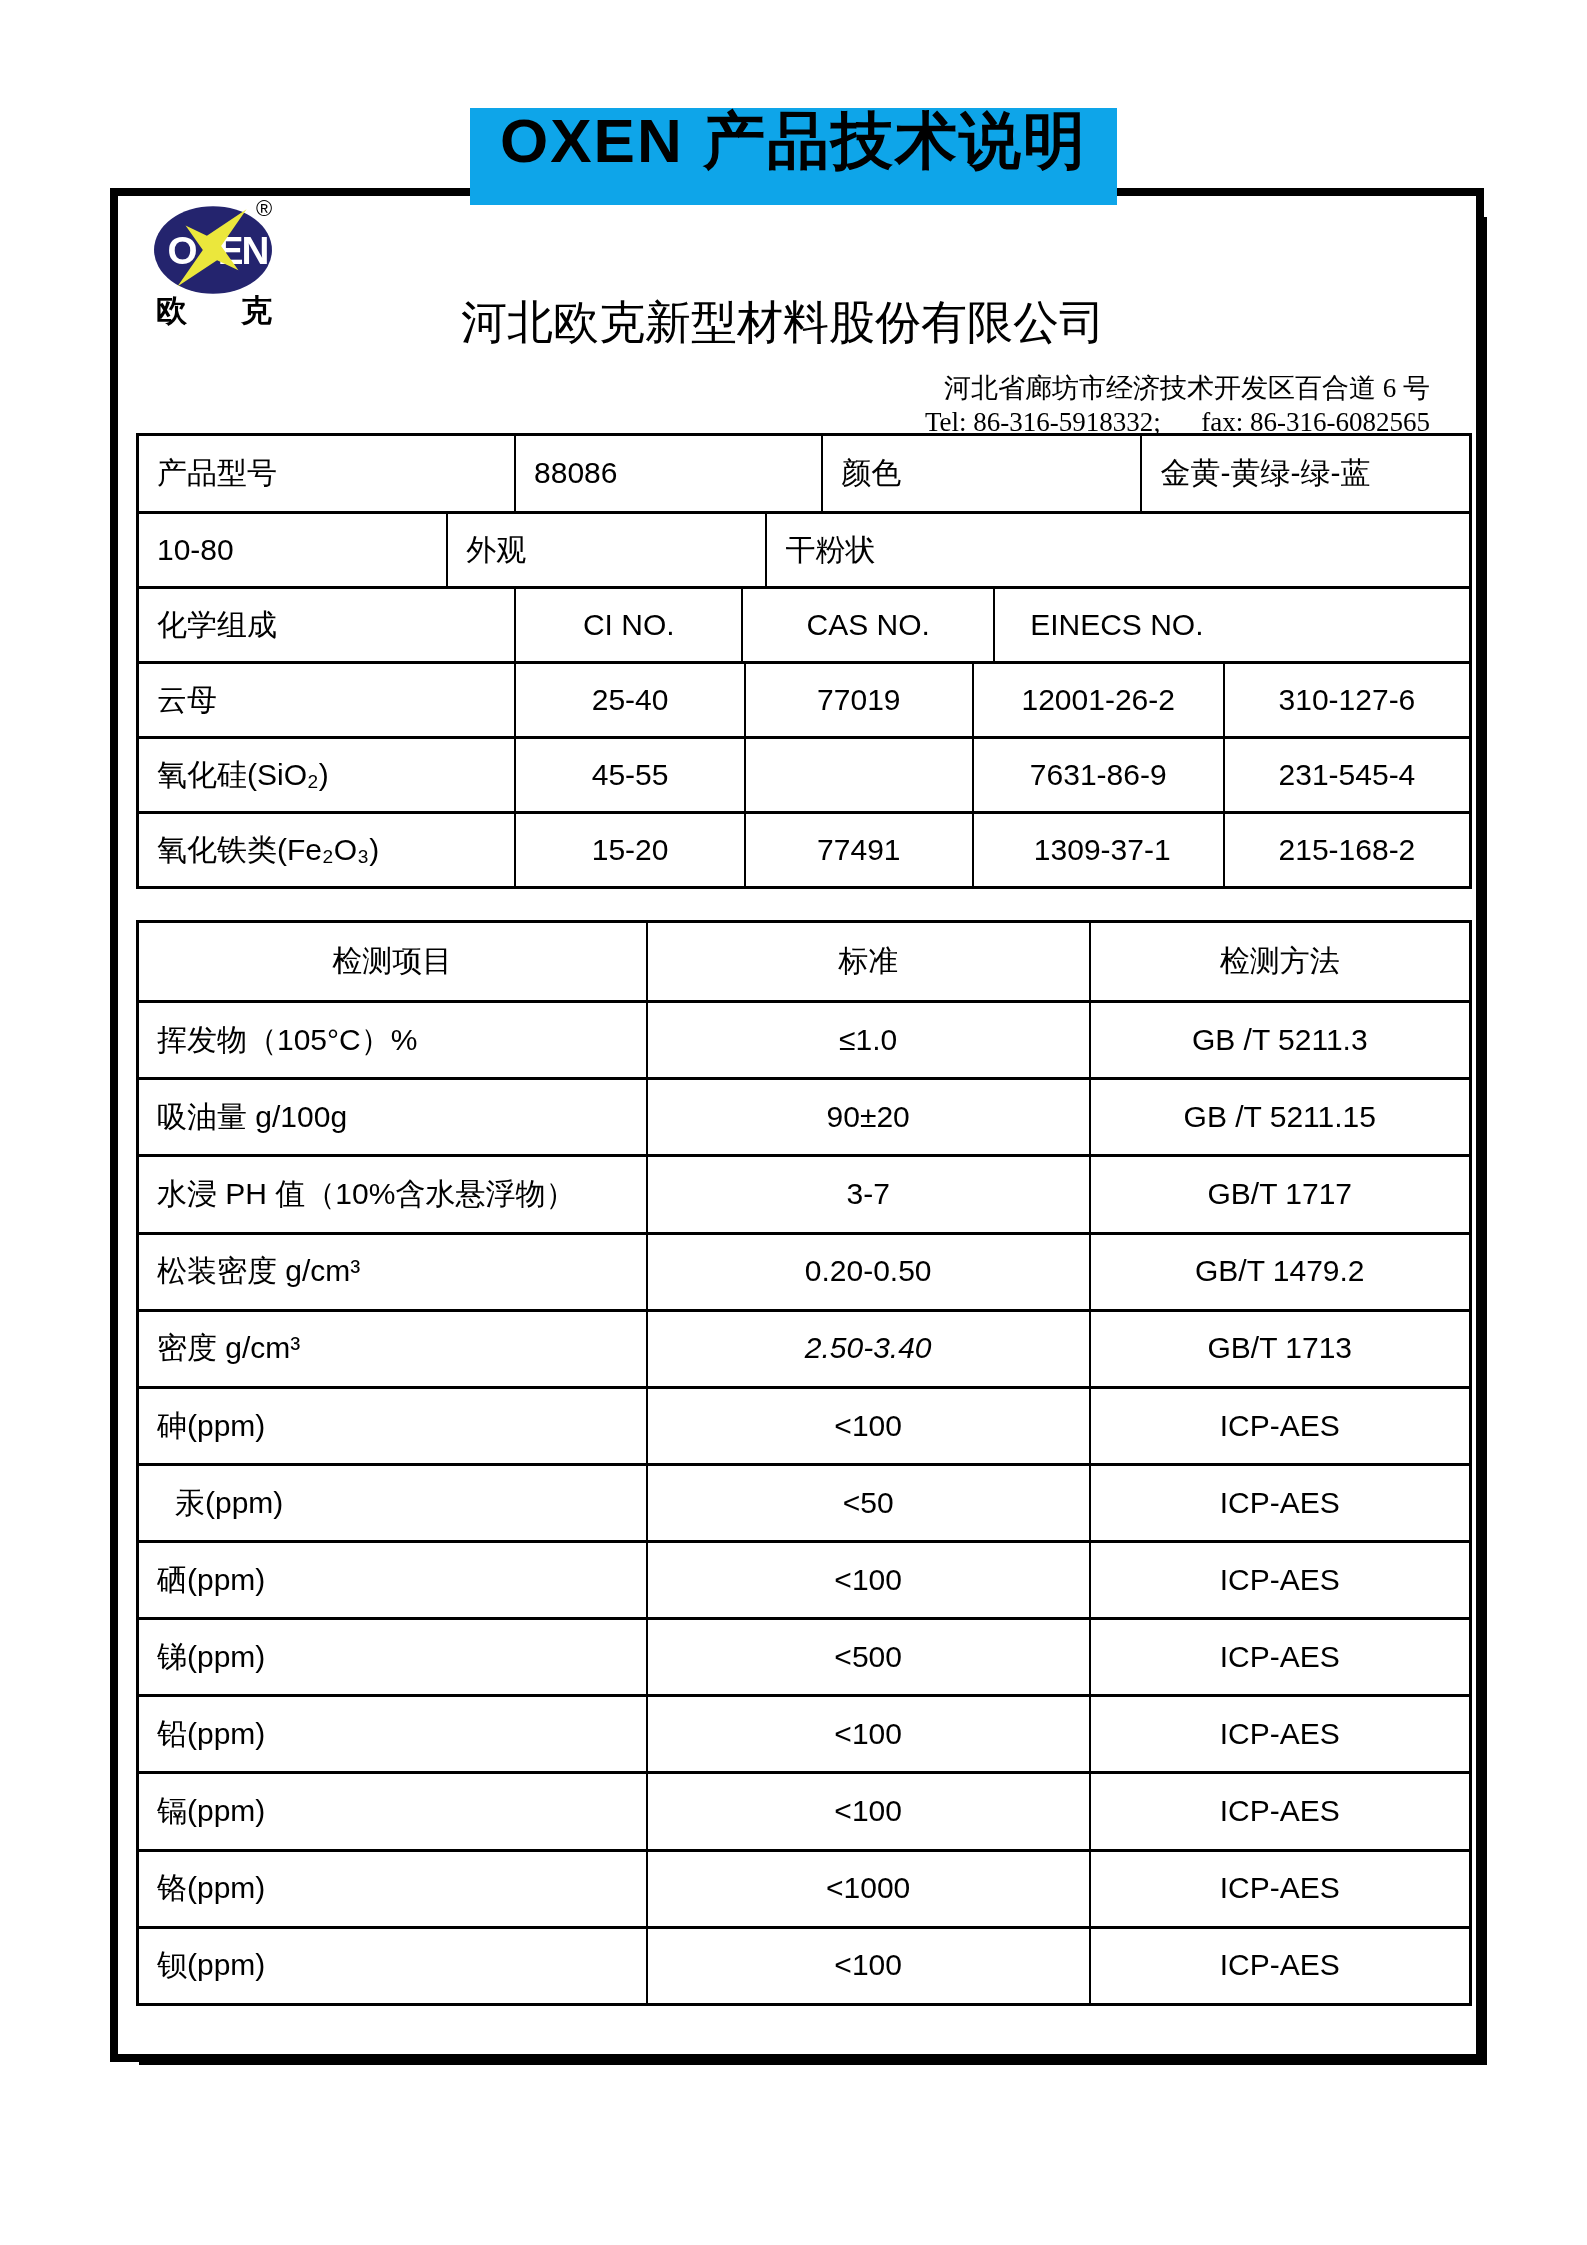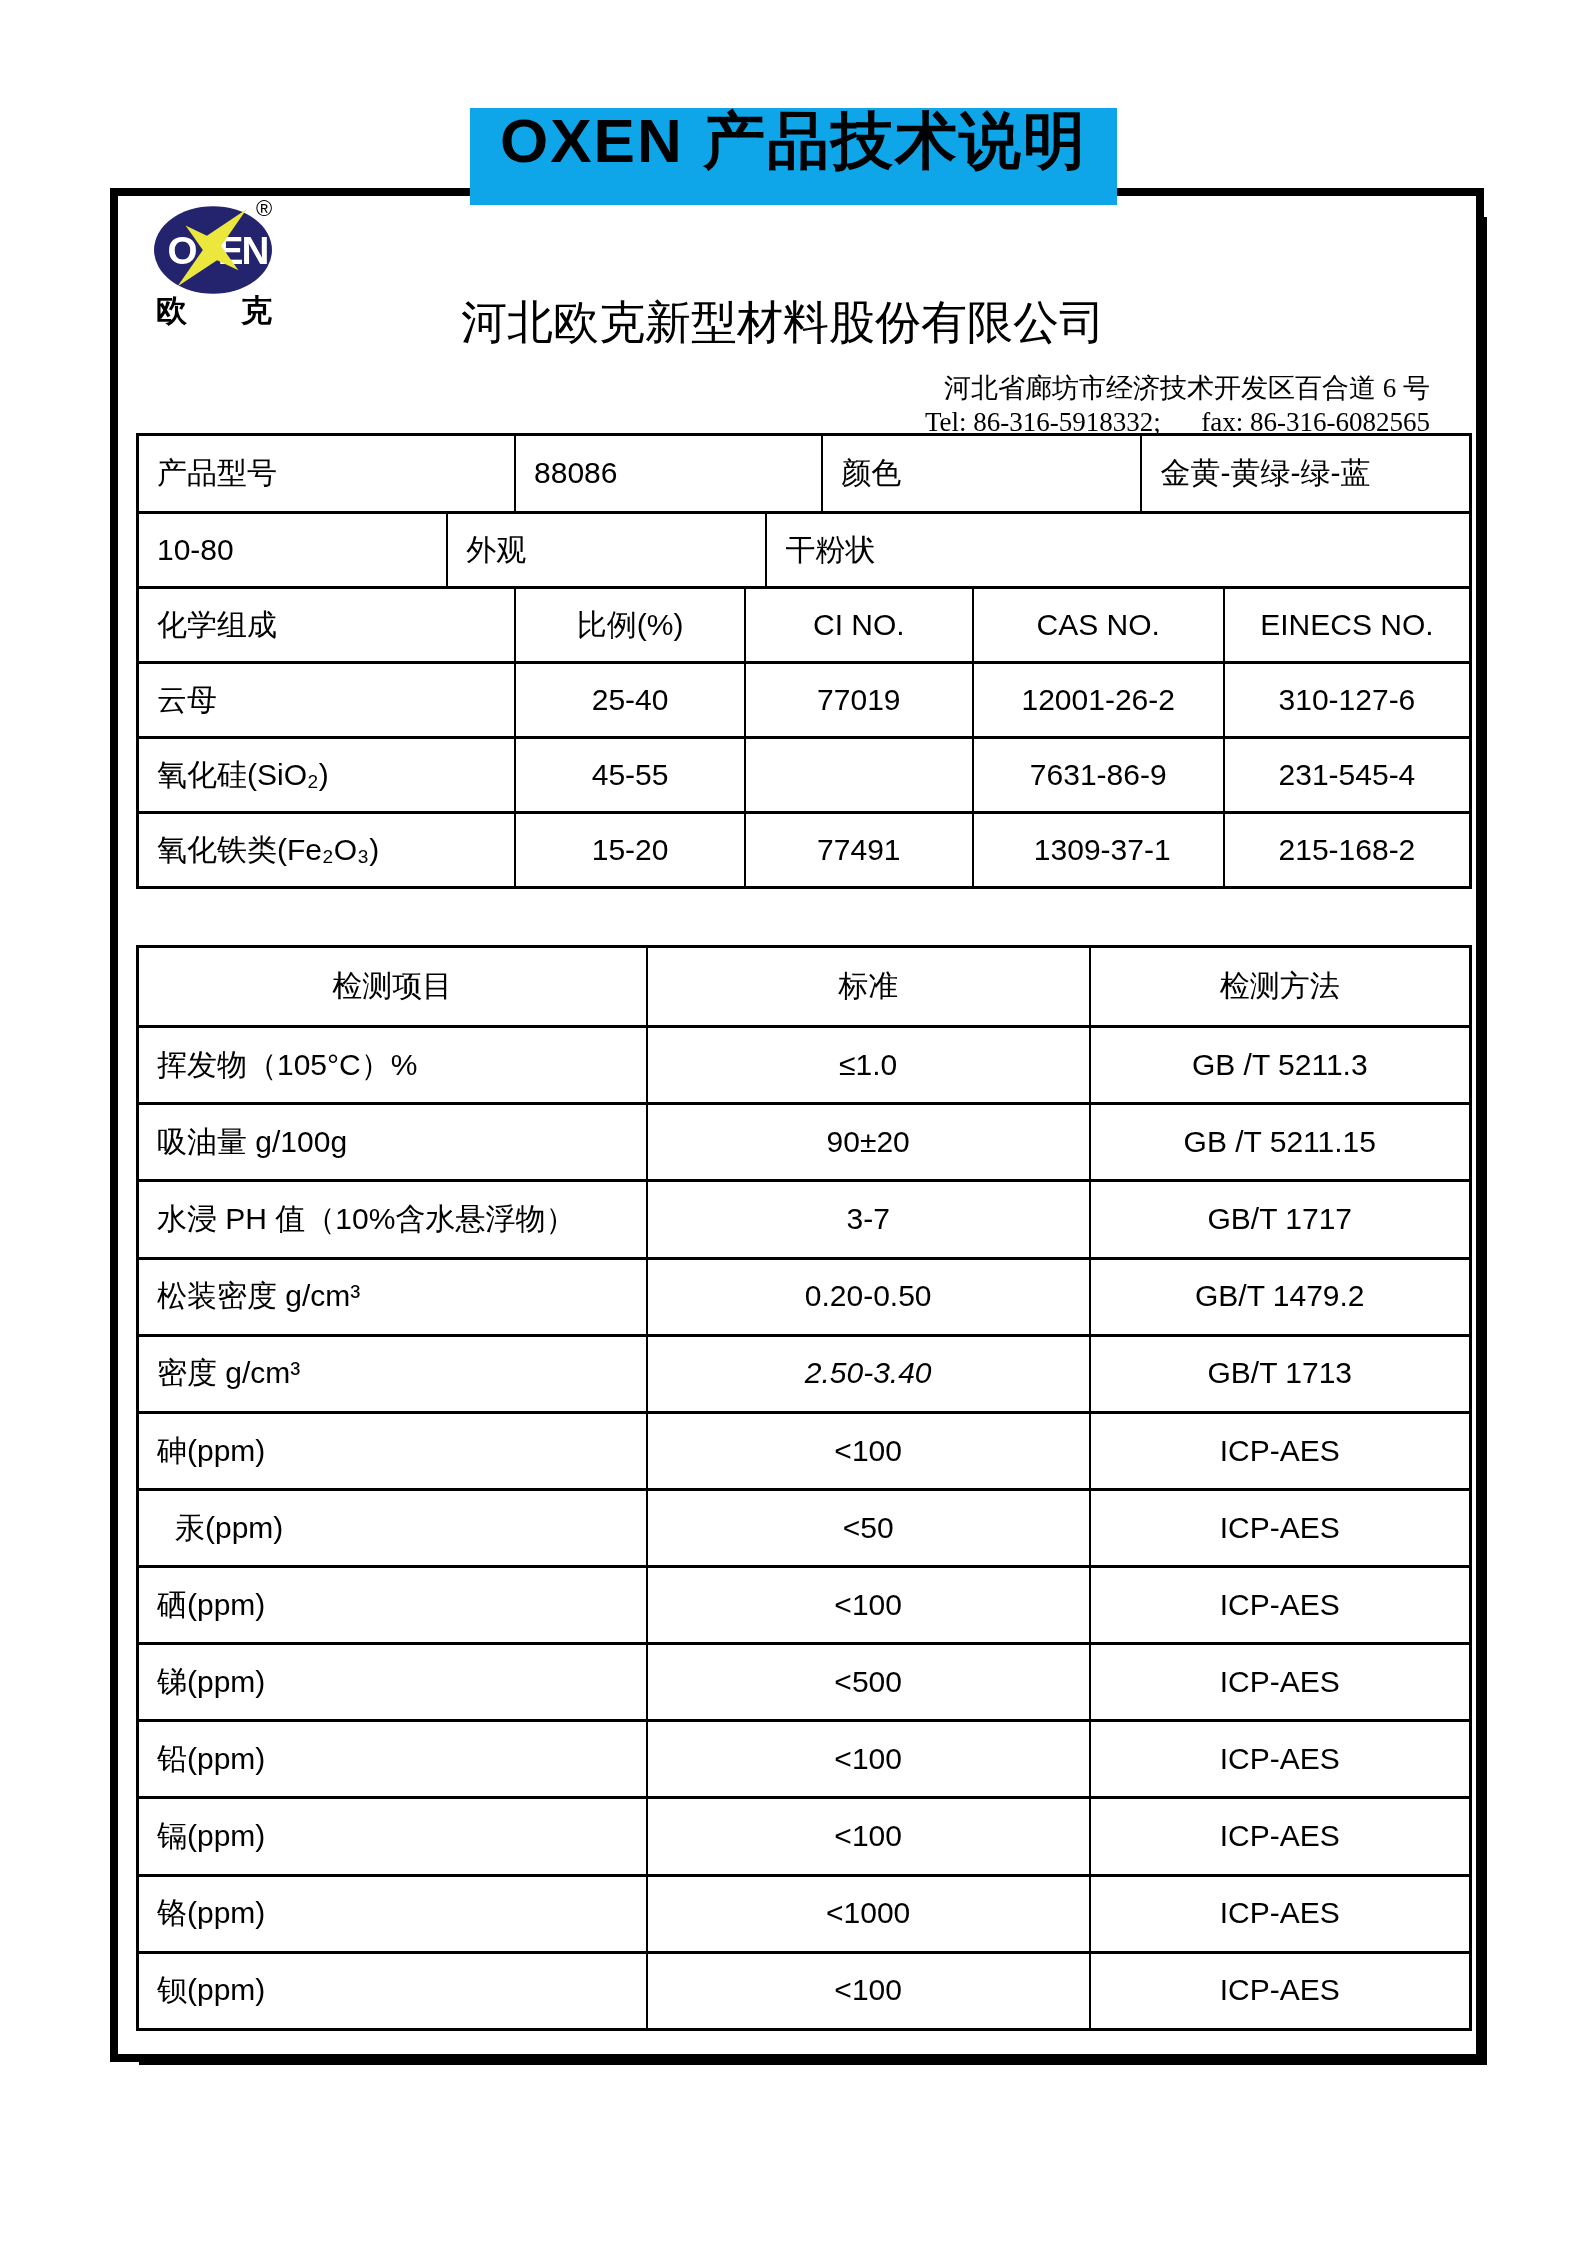--- a/index.html
+++ b/index.html
@@ -52,21 +52,21 @@
     font-size:27px; line-height:1.15; white-space:pre;
   }
   .company-address { top:177px; }
   .company-contact { top:211px; }
   
   .tbl {
     position:absolute; left:18px; width:1336px; box-sizing:border-box;
     border:3px solid #000; background:#fff;
   }
   .tbl-spec { top:237px; height:456px; }
-  .tbl-test { top:749px; height:1086px; }
+  .tbl-test { top:724px; height:1086px; }
   .trow {
     display:flex; box-sizing:border-box;
     border-top:3px solid #000;
   }
   .trow:first-child { border-top:none; }
   .tbl-spec .trow { height:75px; }
   .tbl-test .trow { height:77.14px; }
   .tcell {
     box-sizing:border-box; border-left:2px solid #000;
     display:flex; align-items:center;
@@ -114,21 +114,20 @@
           <div class="tcell al" style="width: 24%;">颜色</div>
           <div class="tcell al" style="width: 24.7%;">金黄-黄绿-绿-蓝</div>
         </div>
         <div class="trow">
           <div class="tcell al" style="width: 23.1%;">10-80</div>
           <div class="tcell al" style="width: 24%;">外观</div>
           <div class="tcell al" style="width: 24.7%;">干粉状</div>
         </div>
         <div class="trow">
           <div class="tcell al" style="width: 28.2%;">化学组成</div>
-          <div class="tcell ac" style="width: 17.3%;">比例(%)</div>
           <div class="tcell ac" style="width: 17.1%;">CI NO.</div>
           <div class="tcell ac" style="width: 18.9%;">CAS NO.</div>
           <div class="tcell ac" style="width: 18.5%;">EINECS NO.</div>
         </div>
         <div class="trow">
           <div class="tcell al" style="width: 28.2%;">云母</div>
           <div class="tcell ac" style="width: 17.3%;">25-40</div>
           <div class="tcell ac" style="width: 17.1%;">77019</div>
           <div class="tcell ac" style="width: 18.9%;">12001-26-2</div>
           <div class="tcell ac" style="width: 18.5%;">310-127-6</div>

